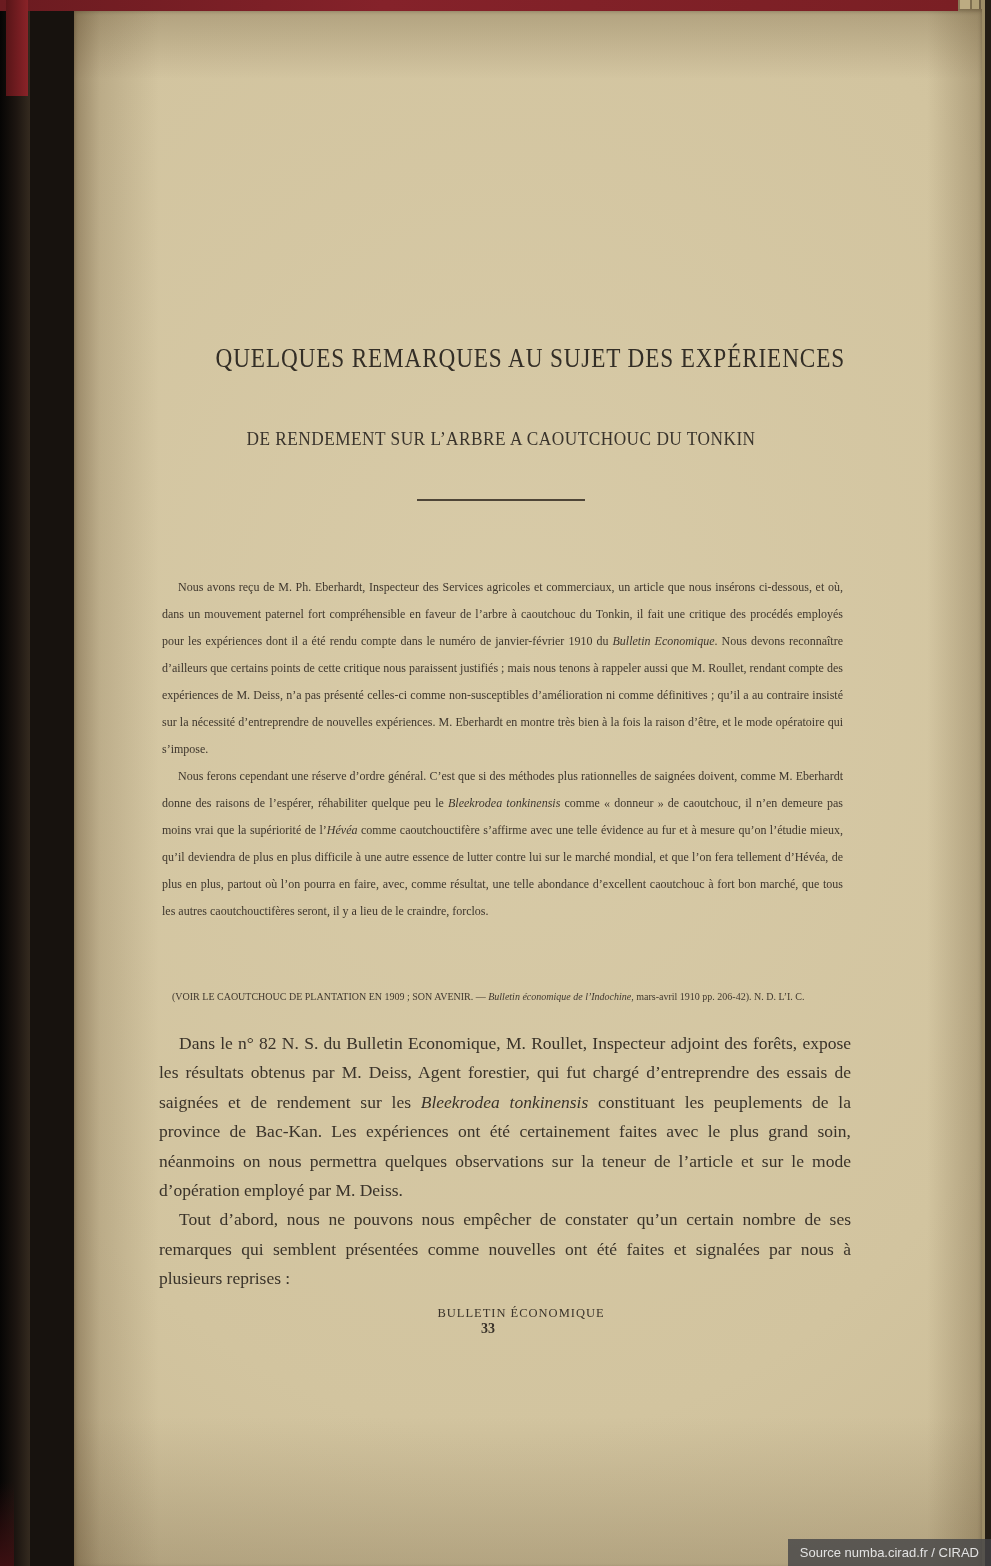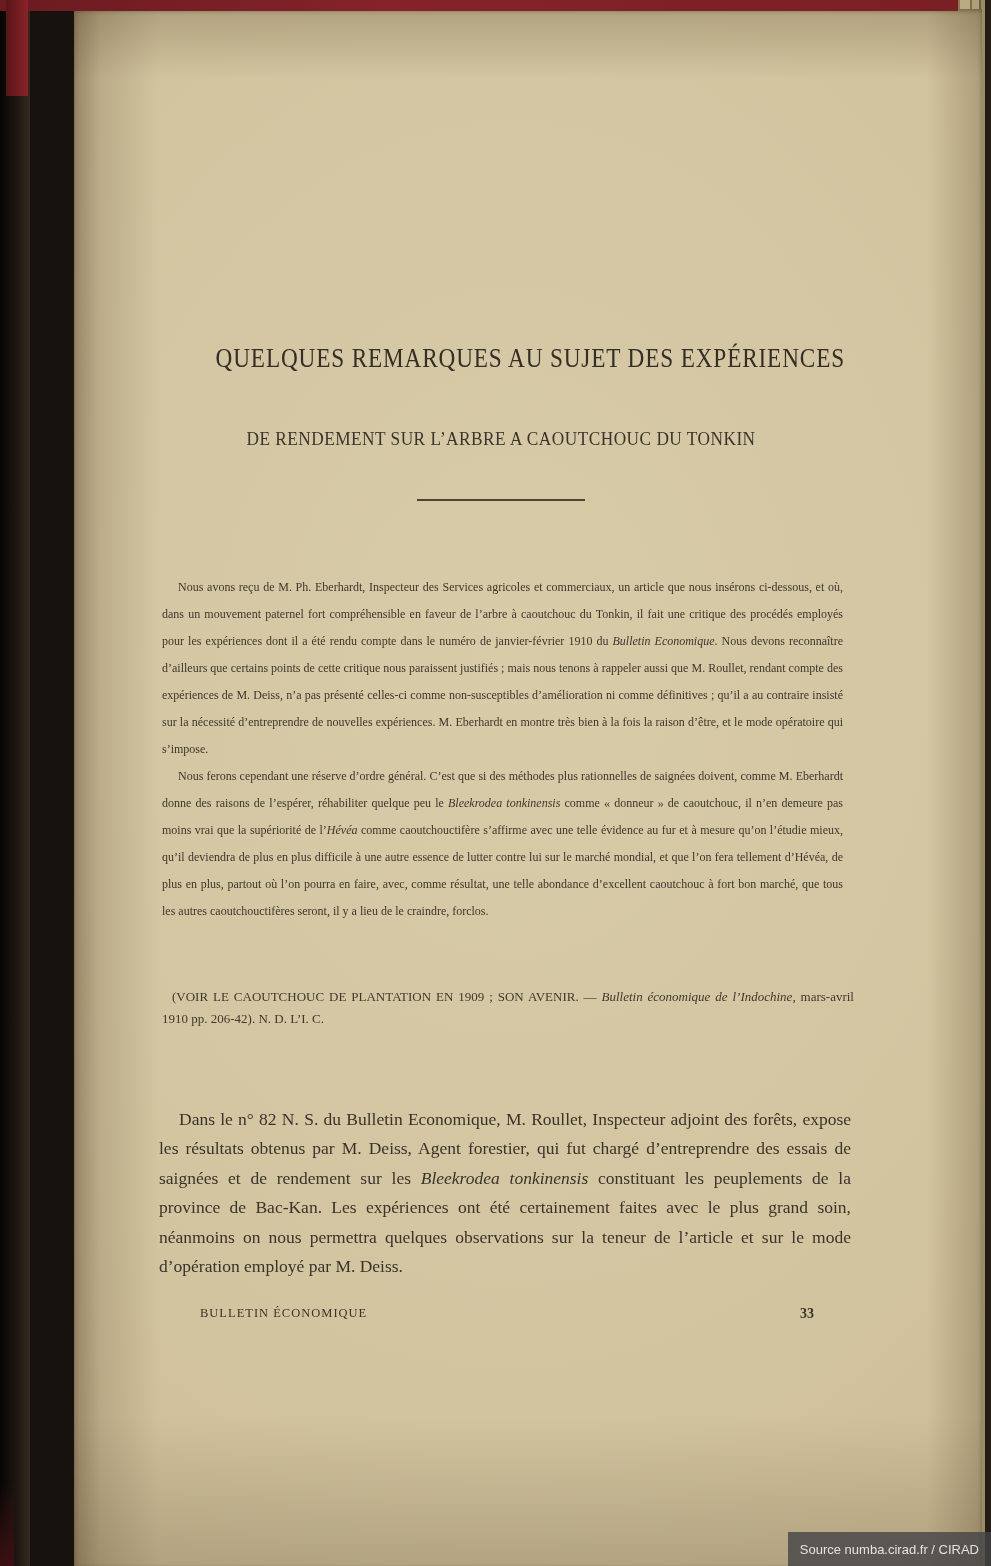--- a/index.html
+++ b/index.html
@@ -76,38 +76,39 @@
     background: #4e4537;
   }
   .intro {
     position: absolute; top: 565px; left: 88px; width: 681px;
     font-size: 12px; line-height: 27px; text-align: justify;
     color: #3e362d;
   }
   .intro p { margin: 0; text-indent: 16px; }
   .note {
     position: absolute; top: 977px; left: 88px; width: 692px;
-    margin: 0; font-size: 13px; line-height: 21.5px; text-align: justify;
+    margin: 0; font-size: 10px; line-height: 21.5px; text-align: justify;
     text-indent: 10px; color: #40382e;
   }
   .body2 {
-    position: absolute; top: 1096px; left: 85px; width: 692px;
+    position: absolute; top: 1020px; left: 85px; width: 692px;
     font-size: 17.5px; line-height: 29.4px; text-align: justify;
     color: #3a332a;
   }
   .body2 p { margin: 0; text-indent: 20px; }
   .footer {
     position: absolute; top: 1297px; left: 88px; width: 680px;
-    display: flex; justify-content: space-between; align-items: flex-start;
+    display: flex; justify-content: space-between; align-items: center;
     color: #3a332a;
+    flex-direction: column;
   }
   .journal { font-size: 12.5px; letter-spacing: 1px; padding-left: 38px; }
   .pagenum { font-size: 14px; font-weight: bold; padding-right: 28px; }
   .attribution {
-    position: absolute; right: 0; bottom: 0; height: 34px;
+    position: absolute; right: 0; bottom: 0; height: 27px;
     display: flex; align-items: center; padding: 0 12px;
     background: rgba(68,68,70,0.8); color: #e2e2e2;
     font-family: "Liberation Sans", sans-serif; font-size: 13px;
     z-index: 5;
   }
 </style>
 </head>
 <body>
 
 <div class="red-top"></div>
@@ -123,20 +124,21 @@
 
   <div class="intro">
     <p><span>Nous avons reçu de M. Ph. Eberhardt, Inspecteur des Services agricoles et commerciaux, un article que nous insérons ci-dessous, et où, dans un mouvement paternel fort compréhensible en faveur de l’arbre à caoutchouc du Tonkin, il fait une critique des procédés employés pour les expériences dont il a été rendu compte dans le numéro de janvier-février 1910 du </span><span style="font-style: italic;">Bulletin Economique</span><span>. Nous devons reconnaître d’ailleurs que certains points de cette critique nous paraissent justifiés ; mais nous tenons à rappeler aussi que M. Roullet, rendant compte des expériences de M. Deiss, n’a pas présenté celles-ci comme non-susceptibles d’amélioration ni comme définitives ; qu’il a au contraire insisté sur la nécessité d’entreprendre de nouvelles expériences. M. Eberhardt en montre très bien à la fois la raison d’être, et le mode opératoire qui s’impose.</span></p>
     <p><span>Nous ferons cependant une réserve d’ordre général. C’est que si des méthodes plus rationnelles de saignées doivent, comme M. Eberhardt donne des raisons de l’espérer, réhabiliter quelque peu le </span><span style="font-style: italic;">Bleekrodea tonkinensis</span><span> comme « donneur » de caoutchouc, il n’en demeure pas moins vrai que la supériorité de l’</span><span style="font-style: italic;">Hévéa</span><span> comme caoutchouctifère s’affirme avec une telle évidence au fur et à mesure qu’on l’étudie mieux, qu’il deviendra de plus en plus difficile à une autre essence de lutter contre lui sur le marché mondial, et que l’on fera tellement d’Hévéa, de plus en plus, partout où l’on pourra en faire, avec, comme résultat, une telle abondance d’excellent caoutchouc à fort bon marché, que tous les autres caoutchouctifères seront, il y a lieu de le craindre, forclos.</span></p>
   </div>
 
   <p class="note"><span>(VOIR LE CAOUTCHOUC DE PLANTATION EN 1909 ; SON AVENIR. — </span><span style="font-style: italic;">Bulletin économique de l’Indochine</span><span>, mars-avril 1910 pp. 206-42). N. D. L’I. C.</span></p>
 
   <div class="body2">
     <p><span>Dans le n° 82 N. S. du Bulletin Economique, M. Roullet, Inspecteur adjoint des forêts, expose les résultats obtenus par M. Deiss, Agent forestier, qui fut chargé d’entreprendre des essais de saignées et de rendement sur les </span><span style="font-style: italic;">Bleekrodea tonkinensis</span><span> constituant les peuplements de la province de Bac-Kan. Les expériences ont été certainement faites avec le plus grand soin, néanmoins on nous permettra quelques observations sur la teneur de l’article et sur le mode d’opération employé par M. Deiss.</span></p>
+    <p><span>Tout d’abord, nous ne pouvons nous empêcher de constater qu’un certain nombre de ses remarques qui semblent présentées comme nouvelles ont été faites et signalées par nous à plusieurs reprises :</span></p>
   </div>
 
   <div class="footer">
     <span class="journal">BULLETIN ÉCONOMIQUE</span>
     <span class="pagenum">33</span>
   </div>
 </div>
 
 <div class="attribution">
   <span>Source numba.cirad.fr / CIRAD</span>

